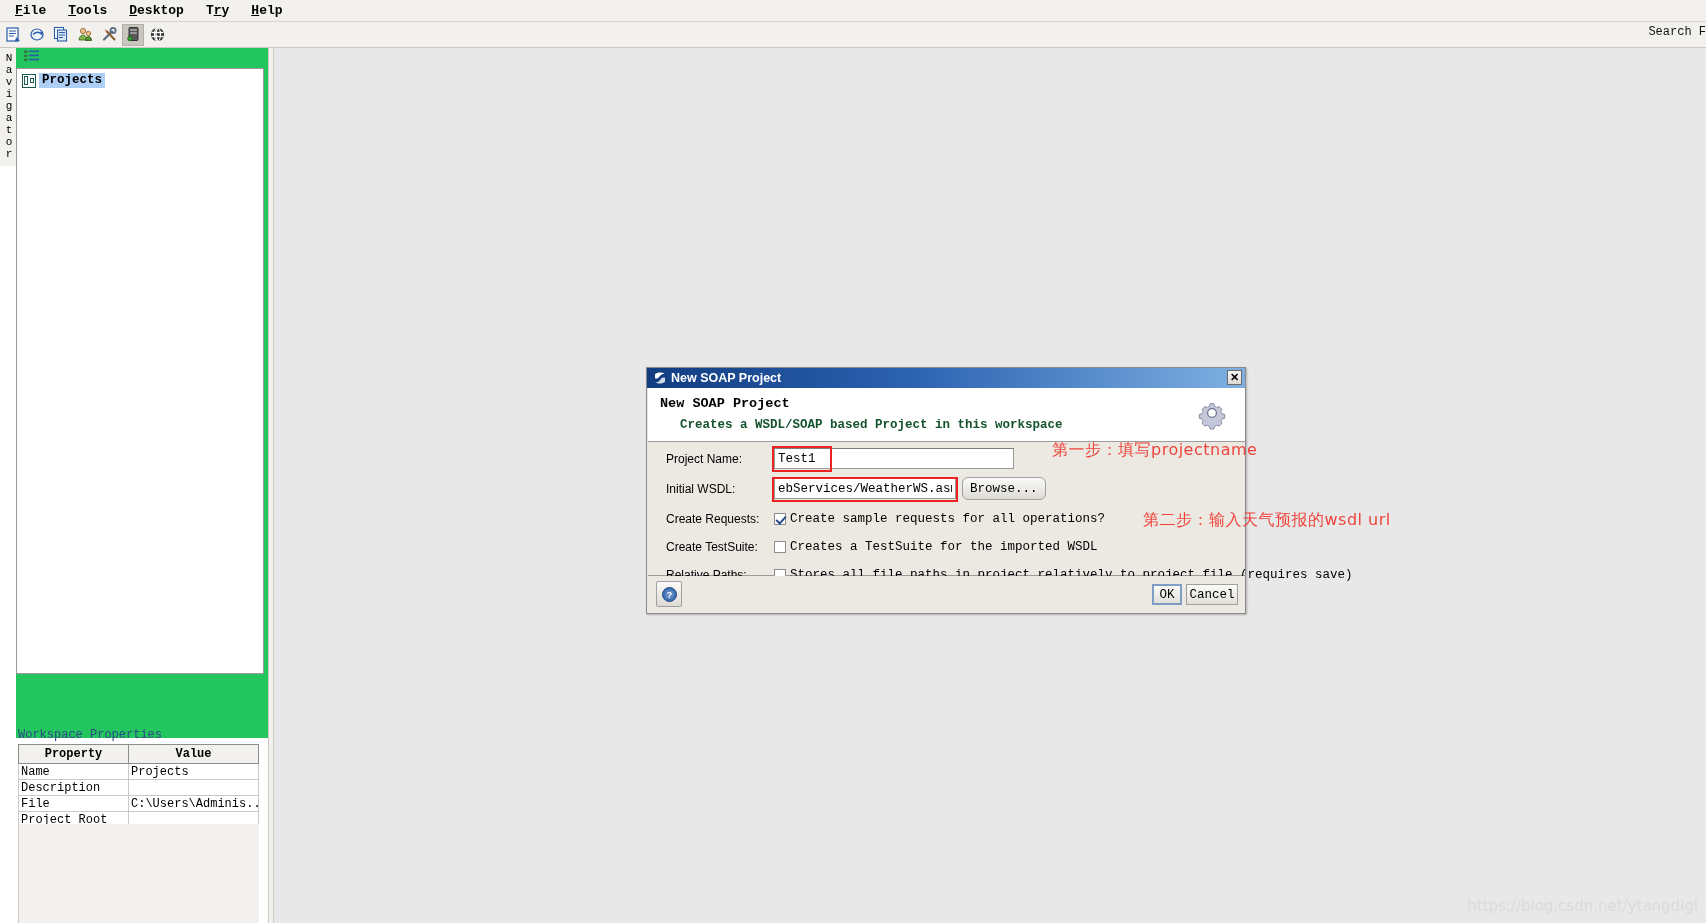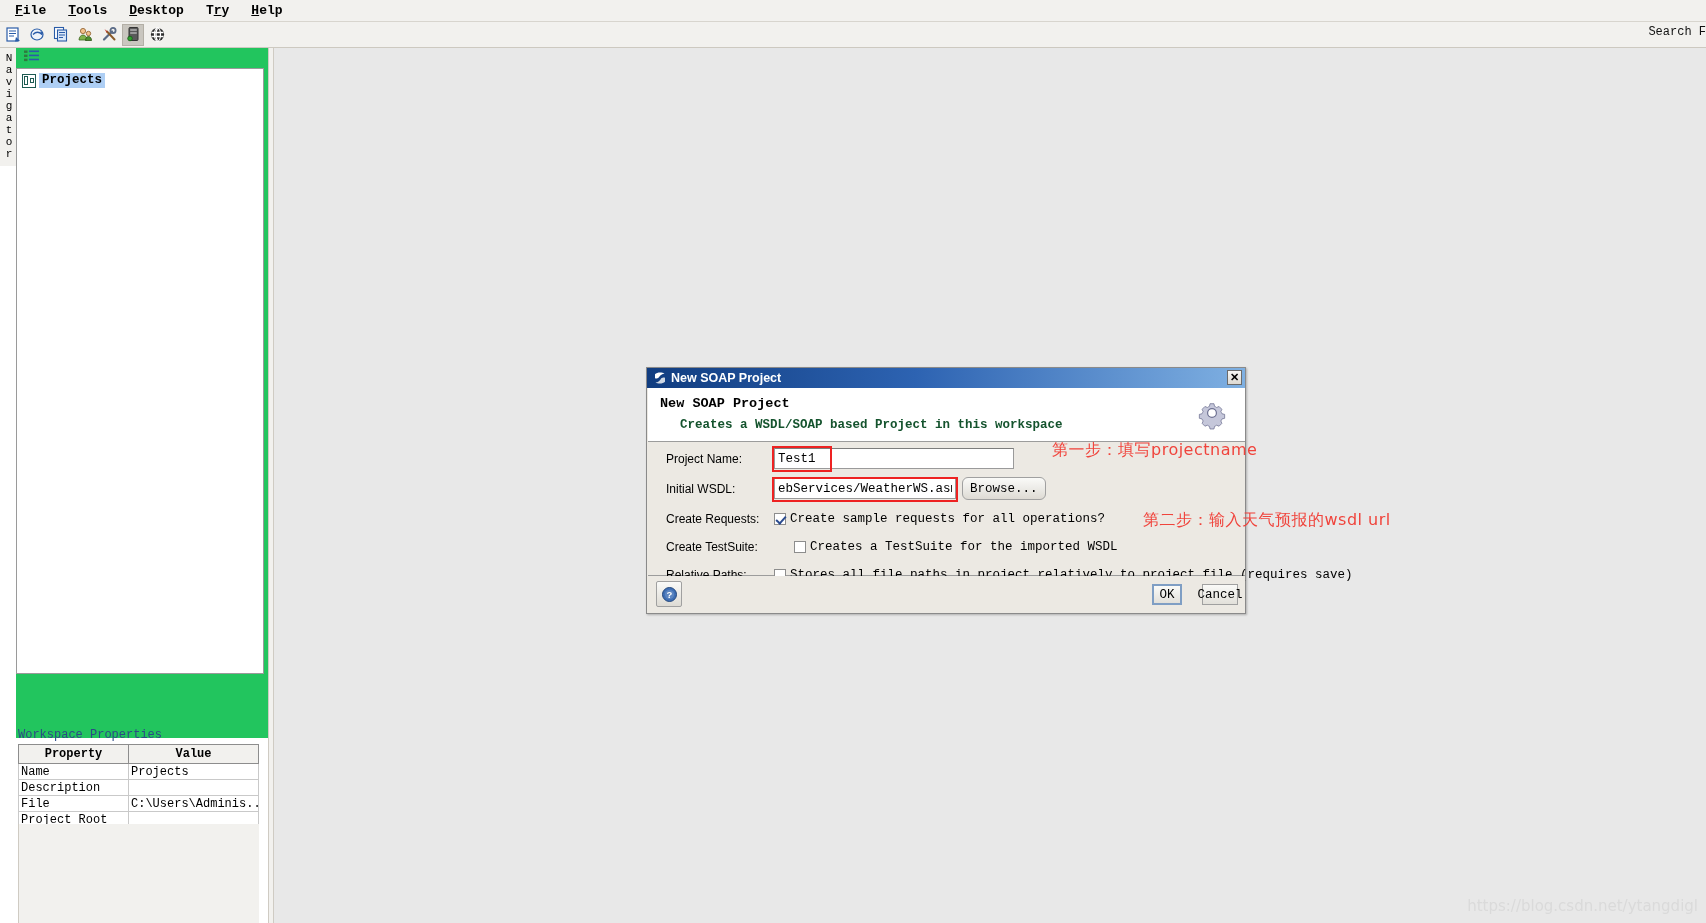--- a/index.html
+++ b/index.html
@@ -415,21 +415,21 @@
     display: flex; align-items: center; justify-content: center;
     border: 2px solid #7f9ec4;
     background: linear-gradient(to bottom,#fafaf8,#e2e0da);
     box-sizing: border-box;
     font-family: "Liberation Mono", monospace;
     font-size: 12.5px;
   }
   #cancel-btn {
     position: absolute;
     right: 7px; top: 8px;
-    width: 36px; height: 21px;
+    width: 52px; height: 21px;
     display: flex; align-items: center; justify-content: center;
     border: 1px solid #a0a0a0;
     background: linear-gradient(to bottom,#fafaf8,#e2e0da);
     box-sizing: border-box;
     font-family: "Liberation Mono", monospace;
     font-size: 12.5px;
   }
 
   
   .annot {
@@ -632,21 +632,21 @@
     <div class="frow" style="top:64px;">
       <span class="flabel">Create Requests:</span>
       <span style="position:absolute; left:126px; display:flex; align-items:center;">
         <span class="cbx checked"></span>
         <span class="cbx-text">Create sample requests for all operations?</span>
       </span>
     </div>
 
     <div class="frow" style="top:92px;">
       <span class="flabel">Create TestSuite:</span>
-      <span style="position:absolute; left:126px; display:flex; align-items:center;margin-left:20px;">
+      <span style="position:absolute; left:126px; display:flex; align-items:center;">
         <span class="cbx"></span>
         <span class="cbx-text">Creates a TestSuite for the imported WSDL</span>
       </span>
     </div>
 
     <div class="frow" style="top:120px;">
       <span class="flabel">Relative Paths:</span>
       <span style="position:absolute; left:126px; display:flex; align-items:center;">
         <span class="cbx"></span>
         <span class="cbx-text">Stores all file paths in project relatively to project file (requires save)</span>

